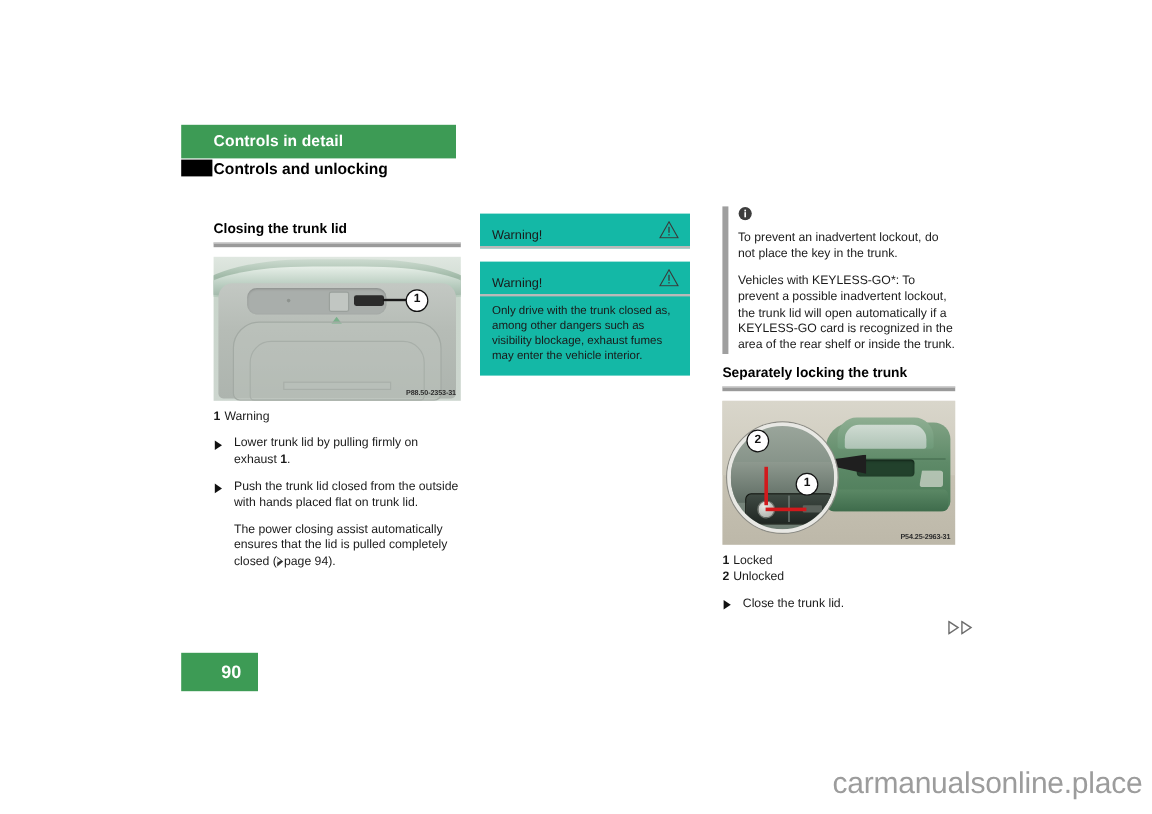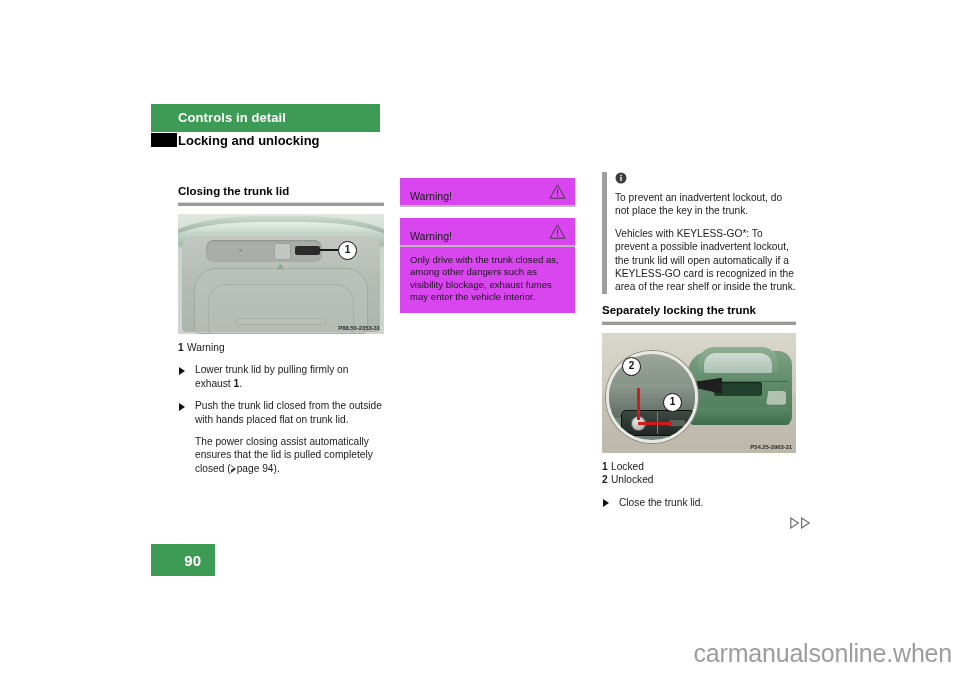--- a/index.html
+++ b/index.html
@@ -384,21 +384,21 @@
     left: -4.2px; top: -2.8px;
     width: 0; height: 0;
     border-left: 3.6px solid #ffffff;
     border-top: 2.8px solid transparent;
     border-bottom: 2.8px solid transparent;
   }
 
   
   .warn {
     width: 175px;
-    background: #d946ef;
+    background: #14b8a6;
     margin-bottom: 11px;
   }
   .warn-head {
     position: relative;
     height: 29px;
     padding: 8px 10px 0 10px;
     border-bottom: 2px solid #b9b9b9;
   }
   .warn-head .label {
     font-size: 10.6px;
@@ -476,21 +476,21 @@
 </style>
 </head>
 <body>
 
 <div id="page">
 
   <div id="header-band">
     <div class="title">Controls in detail</div>
   </div>
   <div id="header-blackbox"></div>
-  <div id="subheader">Locking and unlocking</div>
+  <div id="subheader">Controls and unlocking</div>
 
   <div class="col" id="col-left">
 
     <div class="sec-head">Closing the trunk lid</div>
     <div class="sec-rule"></div>
 
     <div class="figure" id="fig-trunk">
       <div class="lid-top"></div>
       <div class="lid-top2"></div>
       <div class="panel"></div>
@@ -613,15 +613,15 @@
 
   <svg id="cont-arrows" viewBox="0 0 22 12">
     <polygon points="0.8,1 8.4,6 0.8,11" fill="none" stroke="#6f6f6f" stroke-width="1.2"></polygon>
     <polygon points="11.6,1 19.2,6 11.6,11" fill="none" stroke="#6f6f6f" stroke-width="1.2"></polygon>
   </svg>
 
   <div id="pagenum">
     <span>90</span>
   </div>
 
-  <div id="watermark">carmanualsonline.when</div>
+  <div id="watermark">carmanualsonline.place</div>
 
 </div>
 
 </body></html>

